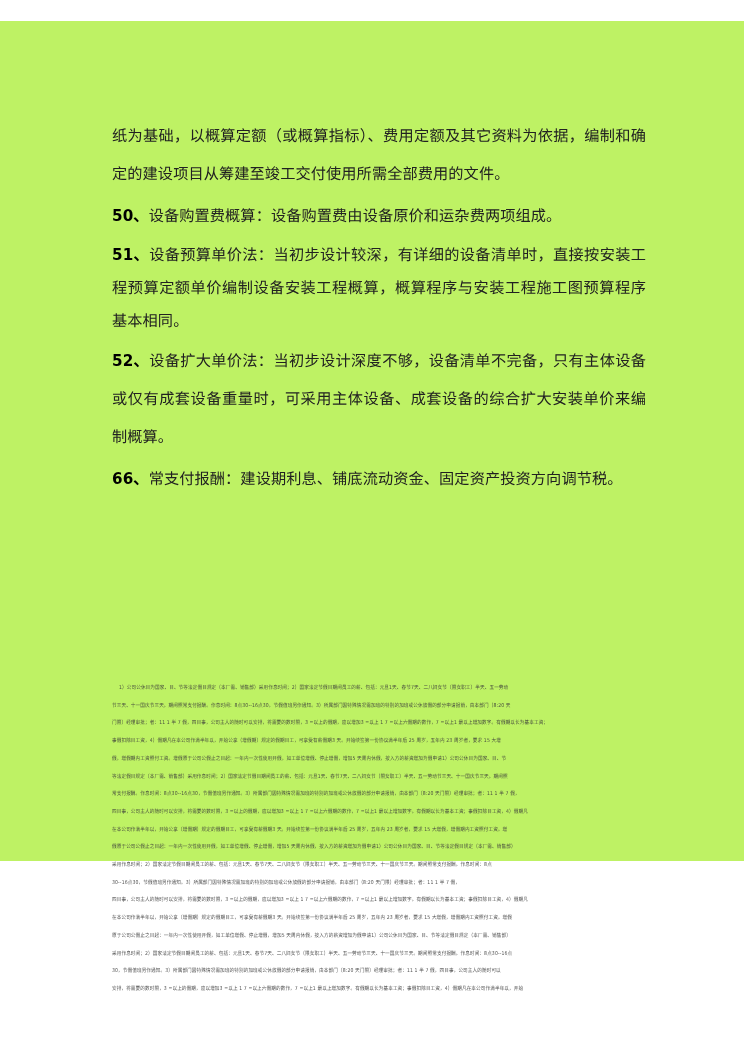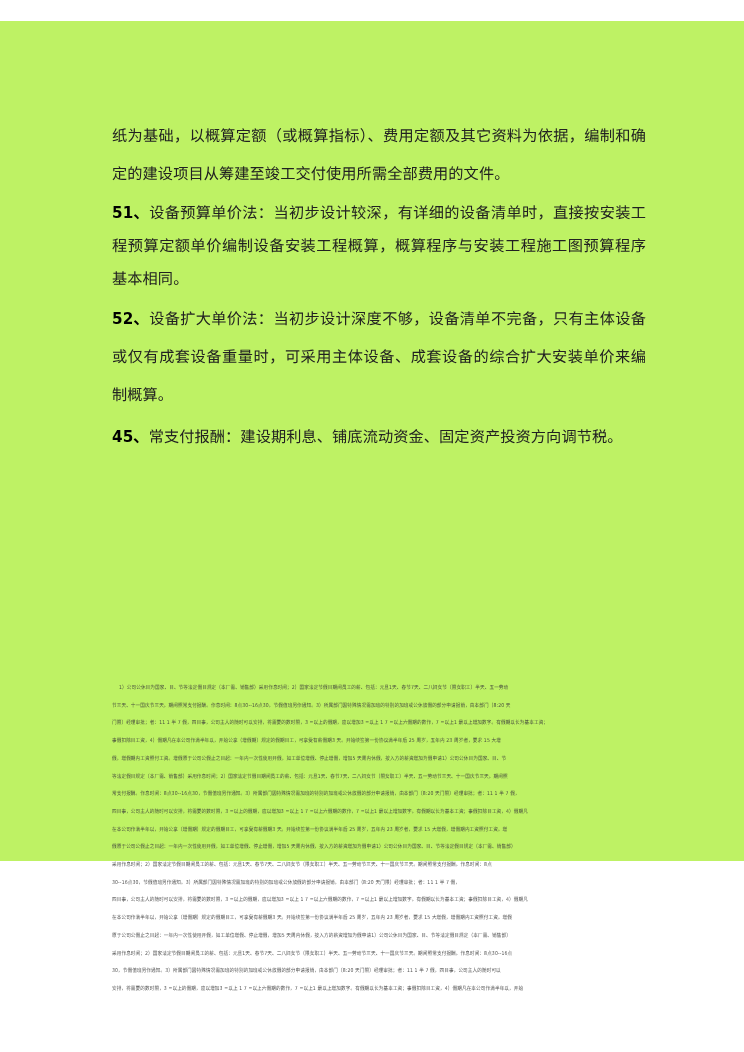--- a/index.html
+++ b/index.html
@@ -85,33 +85,36 @@
 <body>
 
 <div class="page">
 
   <div class="content">
 
     <p class="para gap-after">
       <span>纸为基础，以概算定额（或概算指标）、费用定额及其它资料为依据，编制和确定的建设项目从筹建至竣工交付使用所需全部费用的文件。</span>
     </p>
 
+    <p class="para gap-after">
+      <span class="num">50、</span><span>设备购置费概算：设备购置费由设备原价和运杂费两项组成。</span>
+    </p>
 
     <p class="para tight gap-after">
       <span class="num">51、</span><span>设备预算单价法：当初步设计较深，有详细的设备清单时，直接按安装工程预算定额单价编制设备安装工程概算，概算程序与安装工程施工图预算程序基本相同。</span>
     </p>
 
     <p class="para gap-after">
       <span class="num">52、</span><span>设备扩大单价法：当初步设计深度不够，设备清单不完备，只有主体设备或仅有成套设备重量时，可采用主体设备、成套设备的综合扩大安装单价来编制概算。</span>
     </p>
 
 
 
     <p class="para">
-      <span class="num">45、</span><span>常支付报酬：建设期利息、铺底流动资金、固定资产投资方向调节税。</span>
+      <span class="num">66、</span><span>常支付报酬：建设期利息、铺底流动资金、固定资产投资方向调节税。</span>
     </p>
 
   </div>
 
   <div class="fineprint">
     <div class="fp-line indent">1）公司公休日为国家、日、节等法定假日规定（本厂需、销售部）采用作息时间；2）国家法定节假日期间员工的薪、包括：元旦1天、春节7天、二八妇女节（限女职工）半天、五一劳动</div>
     <div class="fp-line">节三天、十一国庆节三天。期间照常支付报酬。作息时间：8点30--16点30，节假值班另作通知。3）所属部门因特殊情况需加班的特别的加班或公休放假的部分申请报销，由本部门（8:20 天</div>
     <div class="fp-line">门限）经理审批；者：11 1 半 7 假，四日事，公司主人的随时可以安排，将需要的数时限，3 =以上的假期，应以增加3 =以上 1 7 =以上六假期的数作，7 =以上1 最以上增加数字。有假期以长为基本工资；</div>
     <div class="fp-line">事假扣除日工资，4）假期凡在本公司作满半年以，开始公享（增假期）规定的假期日工，可享受有薪假期3 天。开始续签第一份协议满半年后 25 周岁，五年内 23 周岁者，要求 15 大增</div>
     <div class="fp-line">假，增假期内工资照付工资。增假原于公司公假止之日起：一年内一次性使用开假，如工单位增假、停止增假，增加5 天周内休假，按入方的薪资增加为假申请1）公司公休日为国家、日、节</div>

